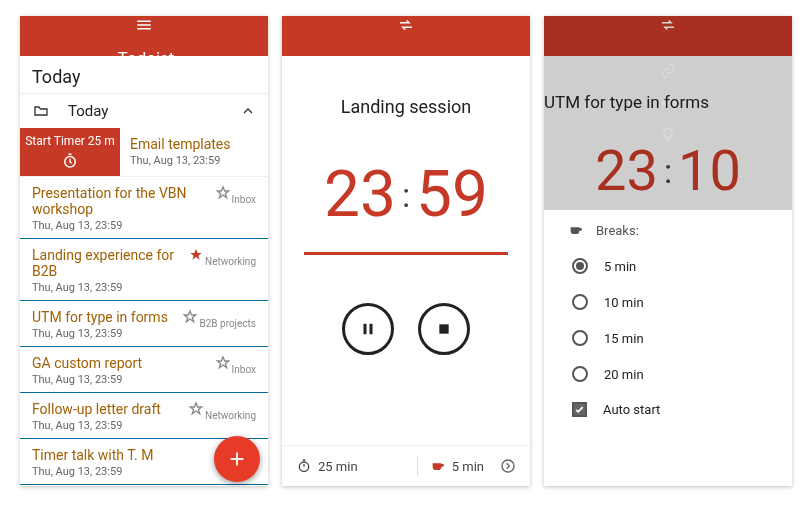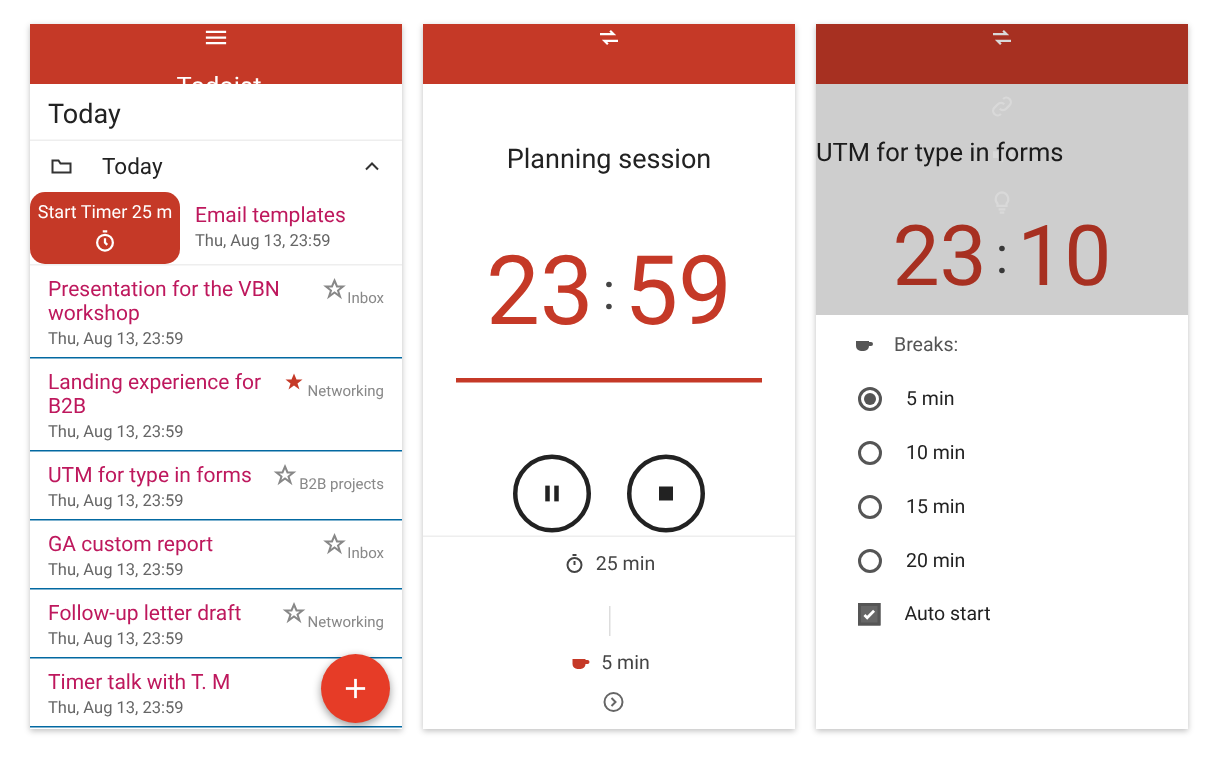--- a/index.html
+++ b/index.html
@@ -46,25 +46,25 @@
   }
   .folder-row .chev { margin-left: auto; }
   .timer-card {
     display: flex; align-items: stretch;
     border-bottom: 1px solid #eee;
   }
   .timer-badge {
     background: #c53927; color: #fff;
     width: 100px;
     display: flex; flex-direction: column; align-items: center; justify-content: center;
-    font-size: 12px; text-align: center; padding: 6px 4px; gap: 4px; border-radius: 10px;
+    font-size: 12px; text-align: center; padding: 6px 4px; gap: 4px;
   }
   .timer-badge .row1 { font-size: 12px; white-space: nowrap; }
   .task-info { padding: 8px 10px; flex: 1; }
-  .task-title { font-size: 14px; color: #be185d; }
+  .task-title { font-size: 14px; color: #a16207; }
   .task-meta { font-size: 11px; color: #666; margin-top: 2px;}
   .task-row {
     display: flex; align-items: flex-start;
     padding: 8px 12px 6px;
     border-bottom: 1px solid #0369a1;
     gap: 8px;
   }
   .task-row .left { flex: 1; }
   .task-row .right { text-align: right; display: flex; flex-direction: row; align-items: flex-end; gap: 1px;}
   .task-row .tag { font-size: 10px; color: #888; }
@@ -97,21 +97,21 @@
   }
   .round-btn {
     width: 52px; height: 52px; border-radius: 50%;
     border: 3px solid #222; display: flex; align-items: center; justify-content: center;
     background: #fff;
   }
   .bottom-bar {
     margin-top: auto;
     display: flex; align-items: center; gap: 10px;
     padding: 10px 14px; border-top: 1px solid #eee;
-    font-size: 13px; color: #444; flex-direction: column;
+    font-size: 13px; color: #444;
   }
   .bottom-bar .divider { height: 20px; width:1px; background:#ddd; margin:0 2px;}
   .bottom-bar .cup { color:#c53927; }
   .bottom-bar .seg { display:flex; align-items:center; gap:6px; }
   .bottom-bar .grow { flex:1; }
 
   
   .screen3-top {
     position: relative;
     background: #f3f3f3;
@@ -296,21 +296,21 @@
         </svg>
     </span>
     <span class="icon">
       <svg width="18" height="18" viewBox="0 0 24 24" fill="none" stroke="#fff" stroke-width="2">
           <path d="M9 18h6M10 21h4"></path>
           <path d="M12 3a6 6 0 0 0-4 10v2h8v-2a6 6 0 0 0-4-10z"></path>
         </svg>
     </span>
   </div>
 
-  <div class="session-title">Planning session</div>
+  <div class="session-title">Landing session</div>
 
   <div class="big-time">
     <span>23</span>
     <span class="colon">:</span>
     <span>59</span>
   </div>
   <div class="progress"></div>
 
   <div class="ctrls">
     <div class="round-btn">

